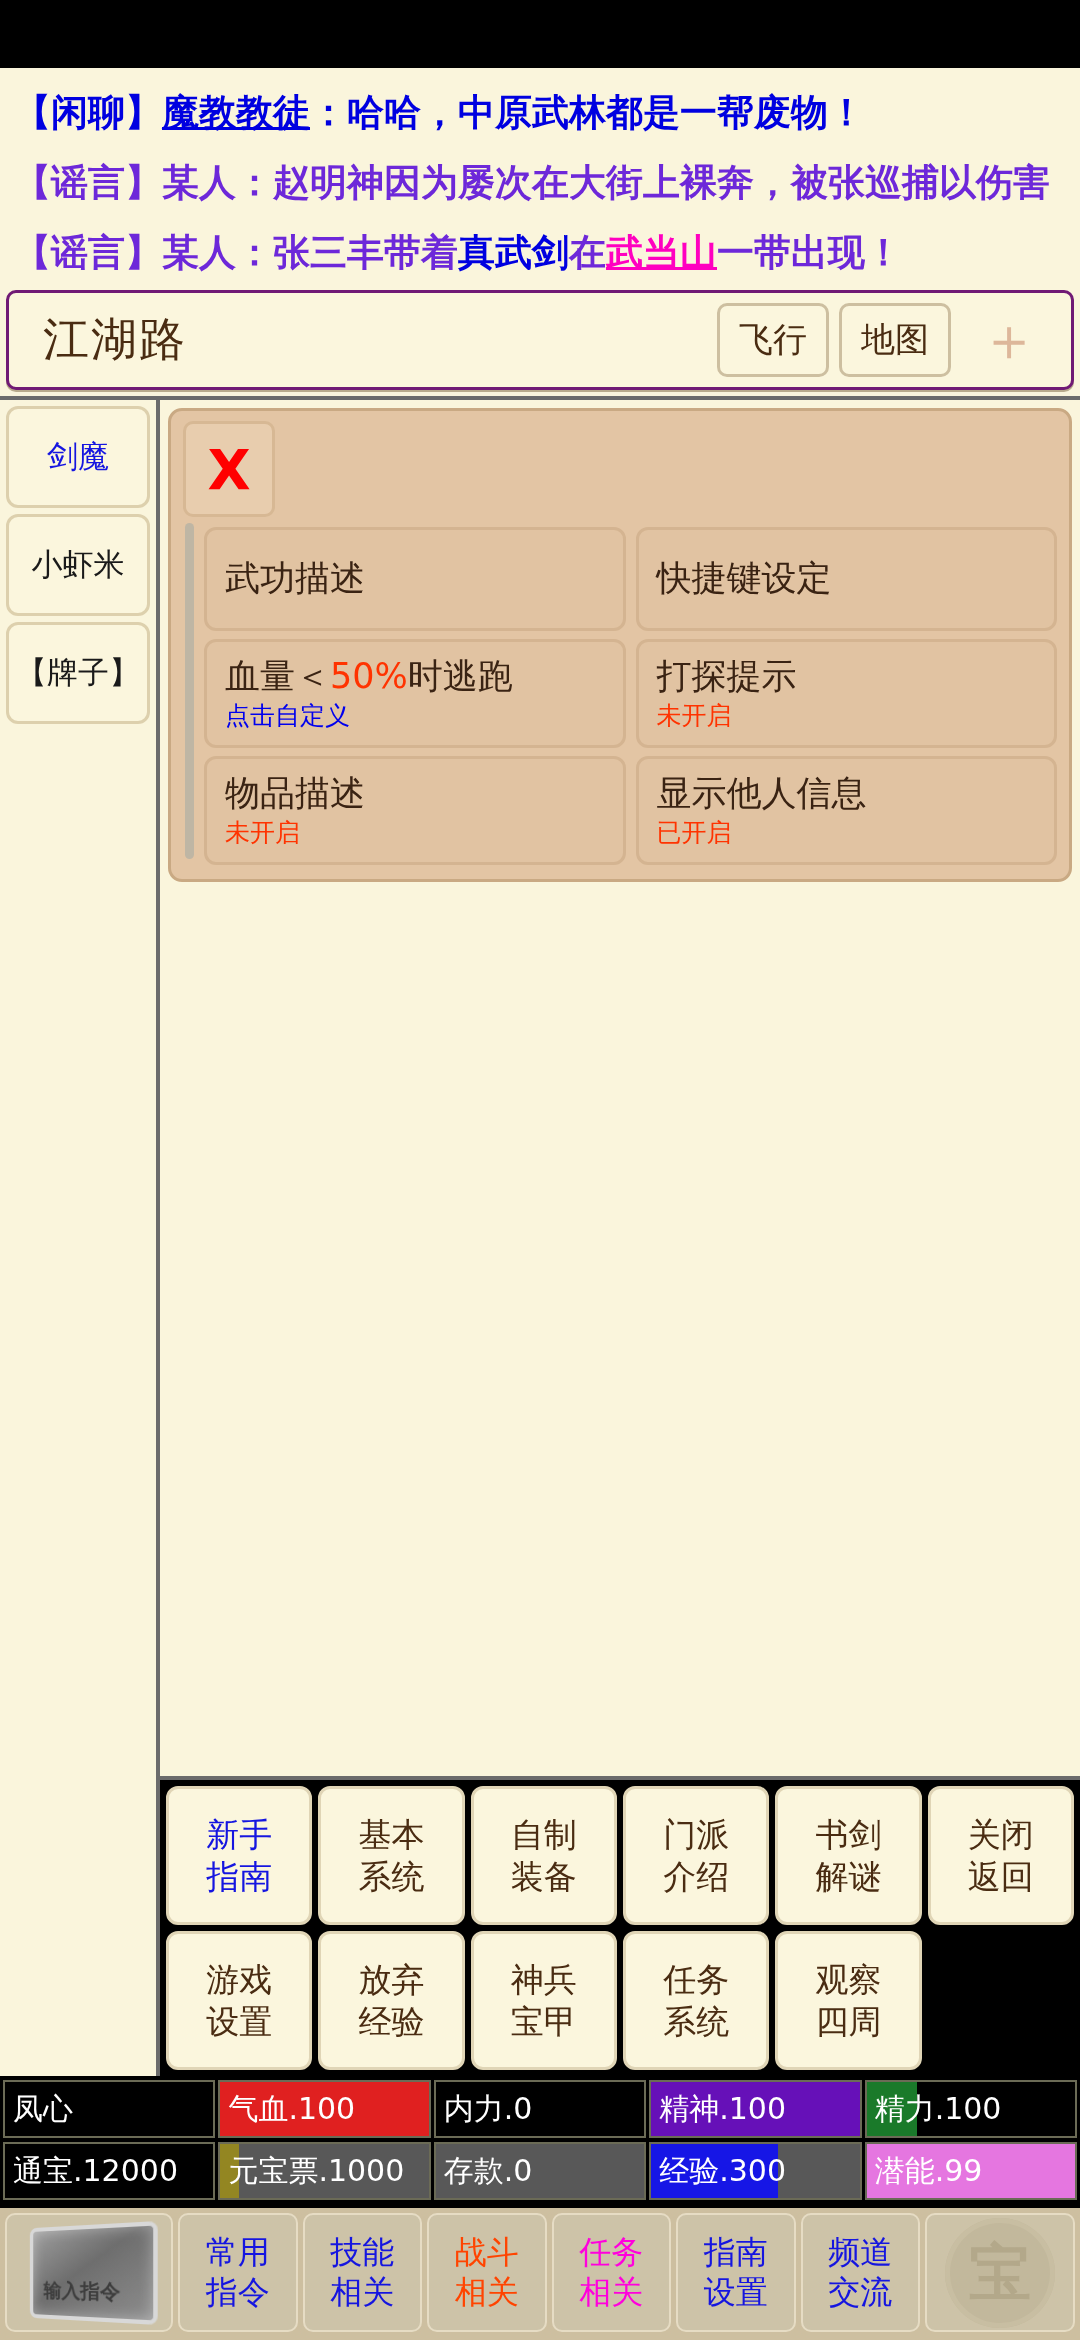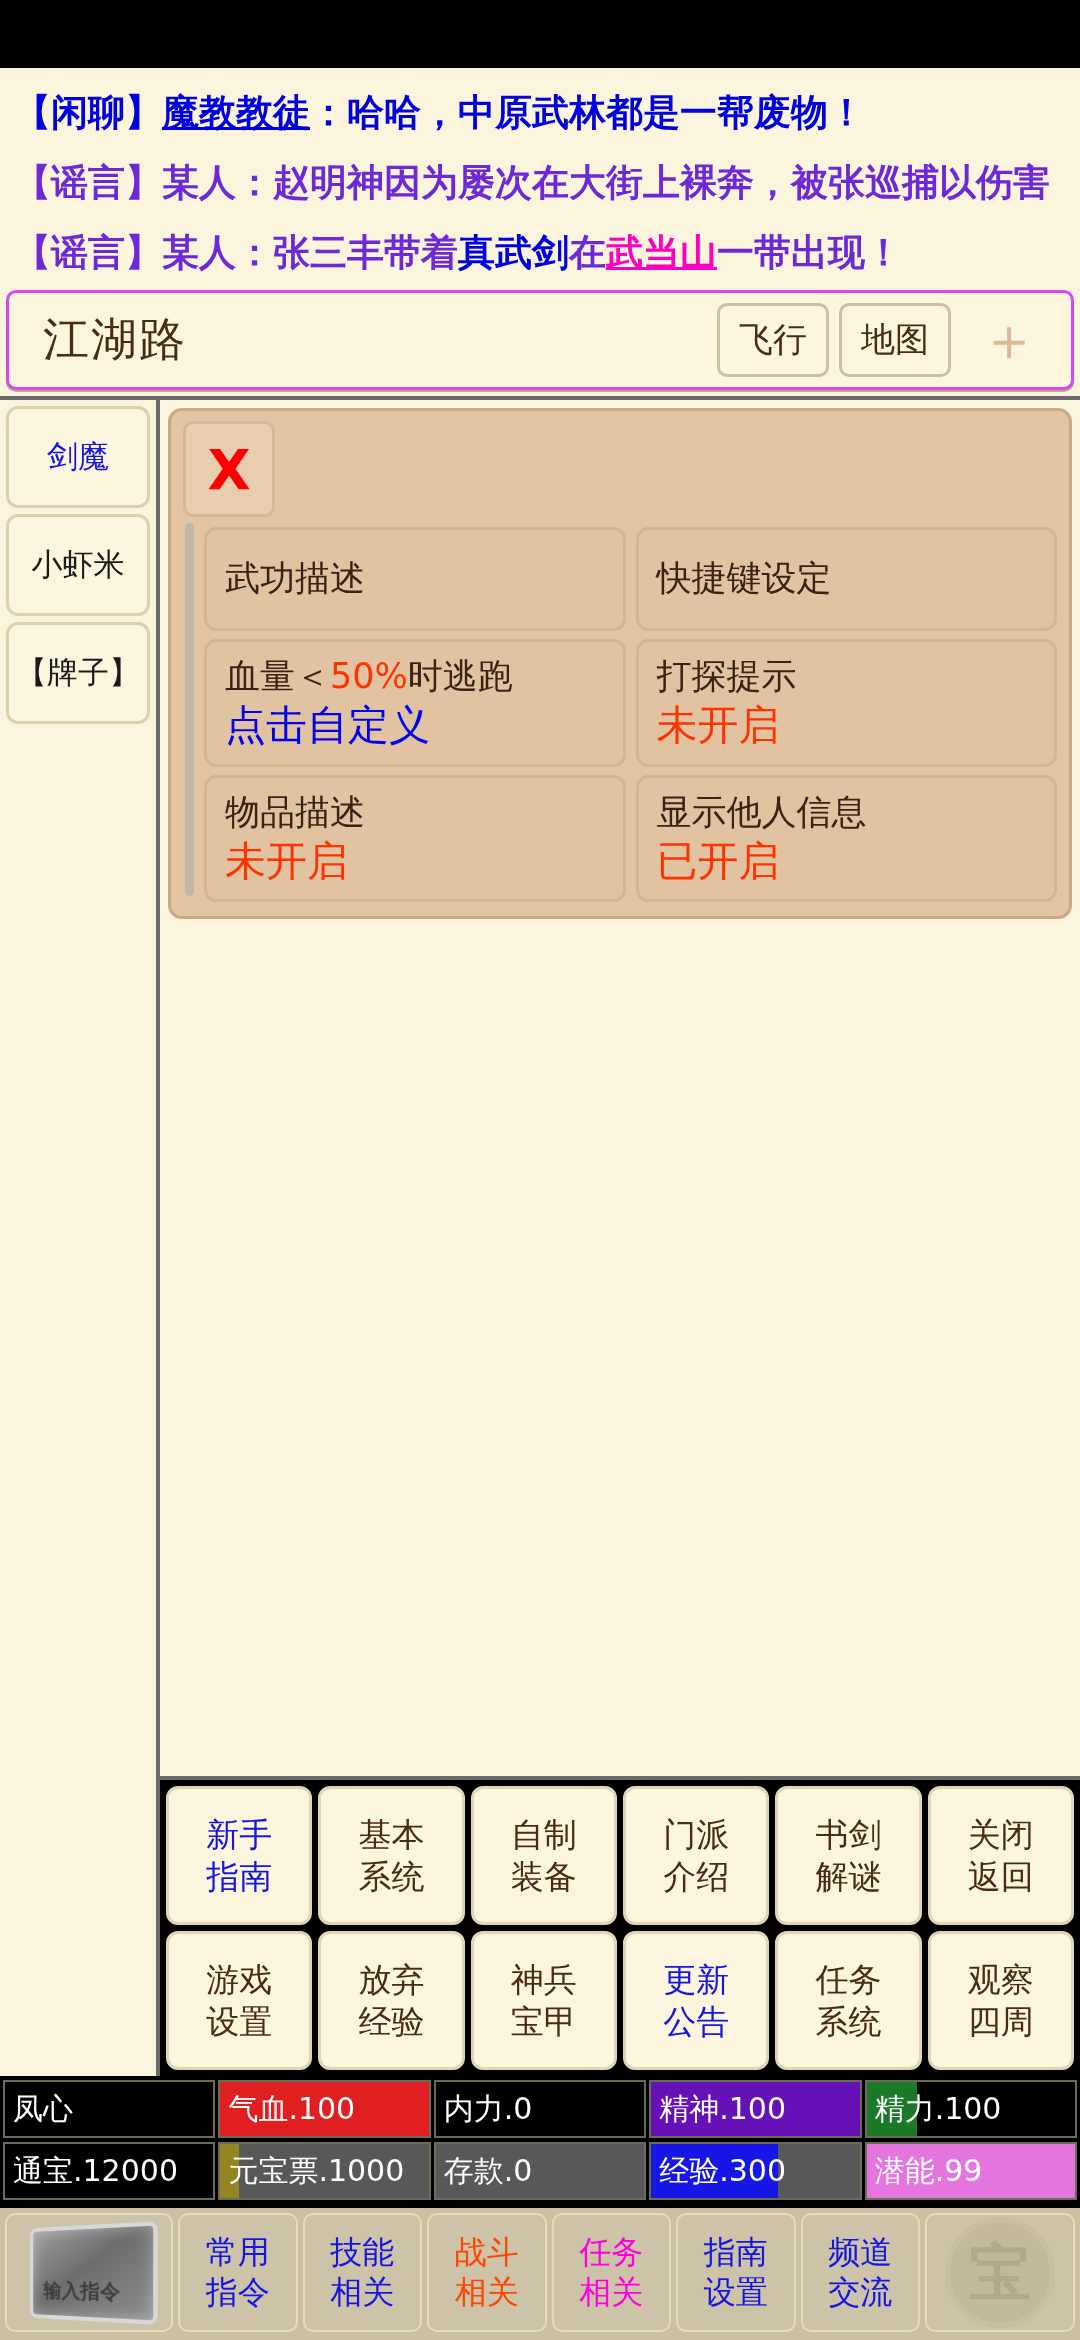--- a/index.html
+++ b/index.html
@@ -32,21 +32,21 @@
   .c-blue   { color:#0000e0; }
   .c-magenta{ color:#6d28d9; }
   .c-pink   { color:#ff00c0; }
   .u        { text-decoration:underline; }
 
   
   .header-wrap { flex:0 0 106px; padding:0 6px; }
   .header {
     height:100px;
     background:#fbf6dd;
-    border:3px solid #d946ef;
+    border:3px solid #701a75;
     border-radius:10px;
     display:flex;
     align-items:center;
     padding:0 14px 0 34px;
     box-shadow:0 2px 0 #b9ab8c;
   }
   .loc-title { font-size:46px; color:#4a2c12; flex:1; letter-spacing:2px; }
   .hbtn {
     height:74px; min-width:112px;
     border:3px solid #cdbfa0;
@@ -106,21 +106,21 @@
   .opt-grid { flex:1; display:grid; grid-template-columns:1fr 1fr; gap:8px 10px;margin-top:10px; }
   .opt {
     border:3px solid #d4b491;
     border-radius:12px;
     background:#e1c3a2;
     padding:14px 18px;
     min-height:104px;
     display:flex; flex-direction:column; justify-content:center;
   }
   .opt .l1 { font-size:35px; color:#3a2313; line-height:1.18; }
-  .opt .l2 { font-size:41px; line-height:1.18; margin-top:4px; }
+  .opt .l2 { font-size:25px; line-height:1.18; margin-top:4px; }
   .v-red  { color:#ff3300; }
   .v-blue { color:#0000ee; }
   .pct    { color:#ff3300; }
 
   
   .helpgrid {
     flex:0 0 300px;
     border-top:4px solid #6b6b6b;
     display:grid;
     grid-template-columns:repeat(6,1fr);
@@ -305,24 +305,20 @@
             <div>游戏</div>
             <div>设置</div>
           </div>
           <div class="hcell">
             <div>放弃</div>
             <div>经验</div>
           </div>
           <div class="hcell">
             <div>神兵</div>
             <div>宝甲</div>
-          </div>
-          <div class="hcell blue">
-            <div>更新</div>
-            <div>公告</div>
           </div>
           <div class="hcell">
             <div>任务</div>
             <div>系统</div>
           </div>
           <div class="hcell">
             <div>观察</div>
             <div>四周</div>
           </div>
         </div>

